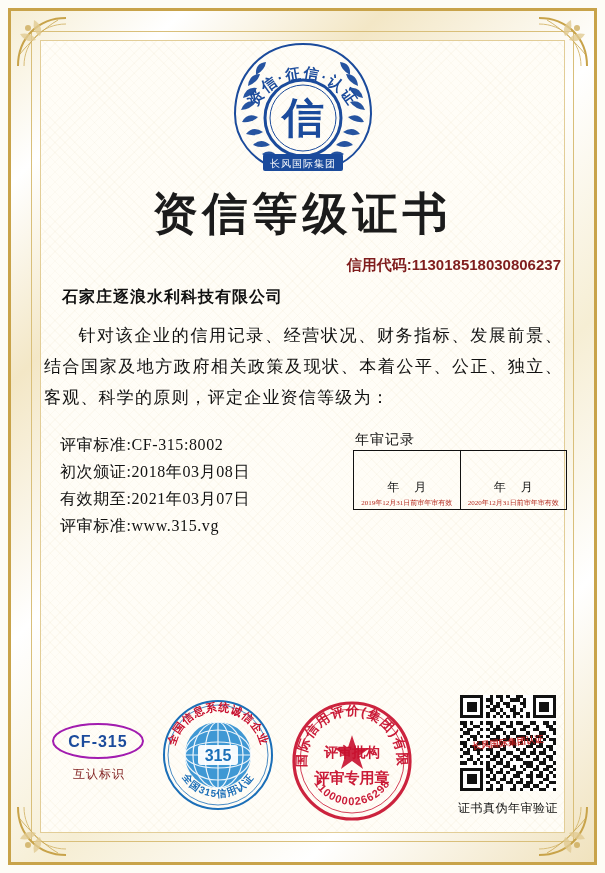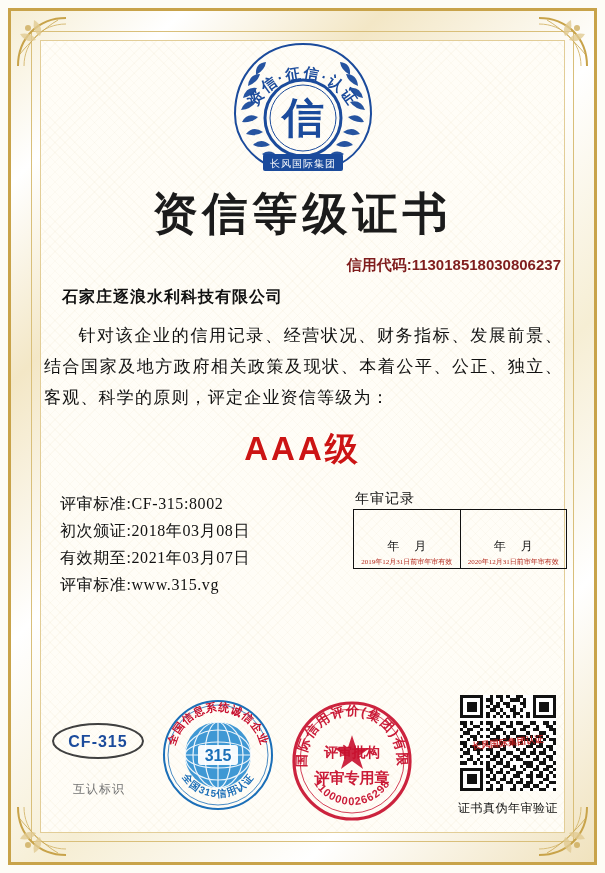--- a/index.html
+++ b/index.html
@@ -214,34 +214,34 @@
 
   .cf-badge {
     left: 18px;
     top: 28px;
     width: 94px;
     text-align: center;
   }
   .cf-oval {
     width: 92px;
     height: 36px;
-    border: 2px solid #404040;
+    border: 2px solid #a21caf;
     border-radius: 50%;
     color: #1b4b9c;
     font-family: "Liberation Sans", "DejaVu Sans", sans-serif;
     font-size: 16px;
     font-weight: bold;
     line-height: 33px;
     letter-spacing: 1px;
     box-sizing: border-box;
   }
   .cf-caption {
-    margin-top: 22px;
+    margin-top: 7px;
     font-size: 12px;
-    color: #737373;
+    color: #7f1d1d;
     letter-spacing: 1px;
   }
 
   .globe-seal { left: 128px; top: 4px; width: 112px; height: 112px; }
   .red-seal  { left: 256px; top: 4px; width: 124px; height: 124px; }
 
   .qr-block {
     right: 0px;
     top: 0px;
     width: 126px;
@@ -372,21 +372,20 @@
     </div>
 
     <div class="cert-title">资信等级证书</div>
 
     <div class="credit-code">信用代码:113018518030806237</div>
 
     <div class="company-name">石家庄逐浪水利科技有限公司</div>
 
     <div class="body-text"><span class="indent"></span><span>针对该企业的信用记录、经营状况、财务指标、发展前景、结合国家及地方政府相关政策及现状、本着公平、公正、独立、客观、科学的原则，评定企业资信等级为：</span></div>
 
-    <div class="grade">AAA级</div>
 
     <div class="detail-row">
       <div class="details">
         <div>评审标准:CF-315:8002</div>
         <div>初次颁证:2018年03月08日</div>
         <div>有效期至:2021年03月07日</div>
         <div>评审标准:www.315.vg</div>
       </div>
 
       <div class="annual">

